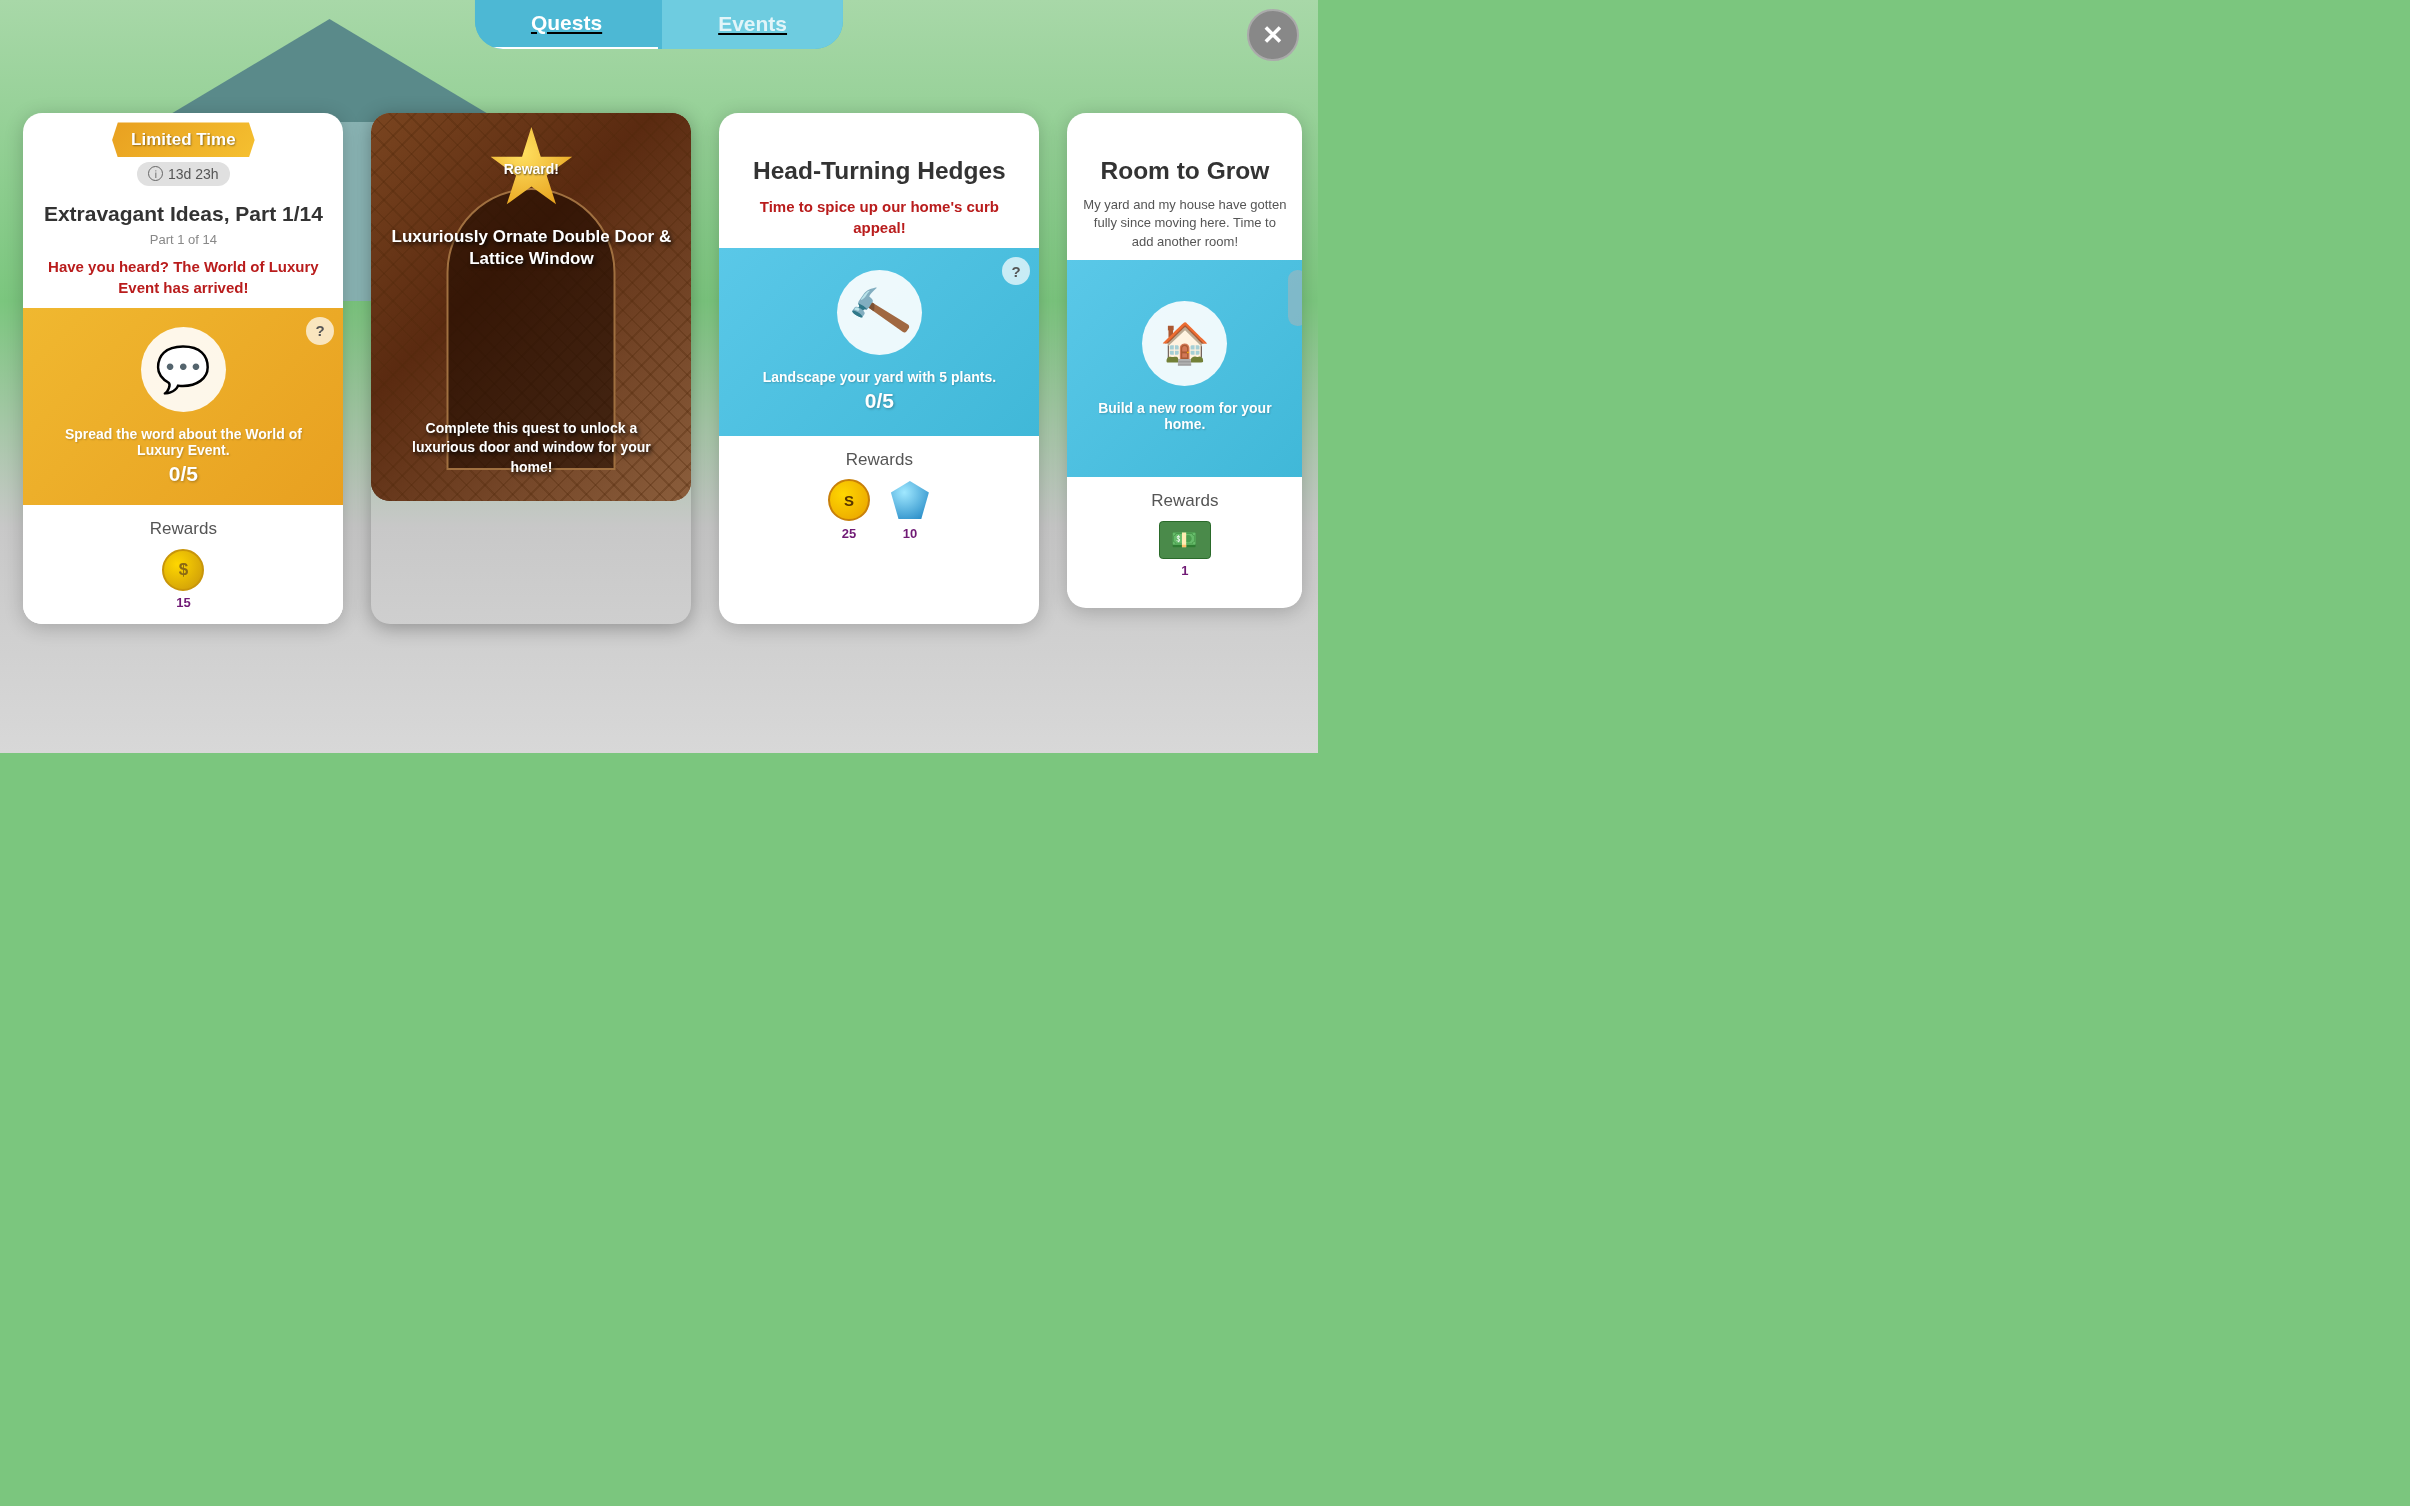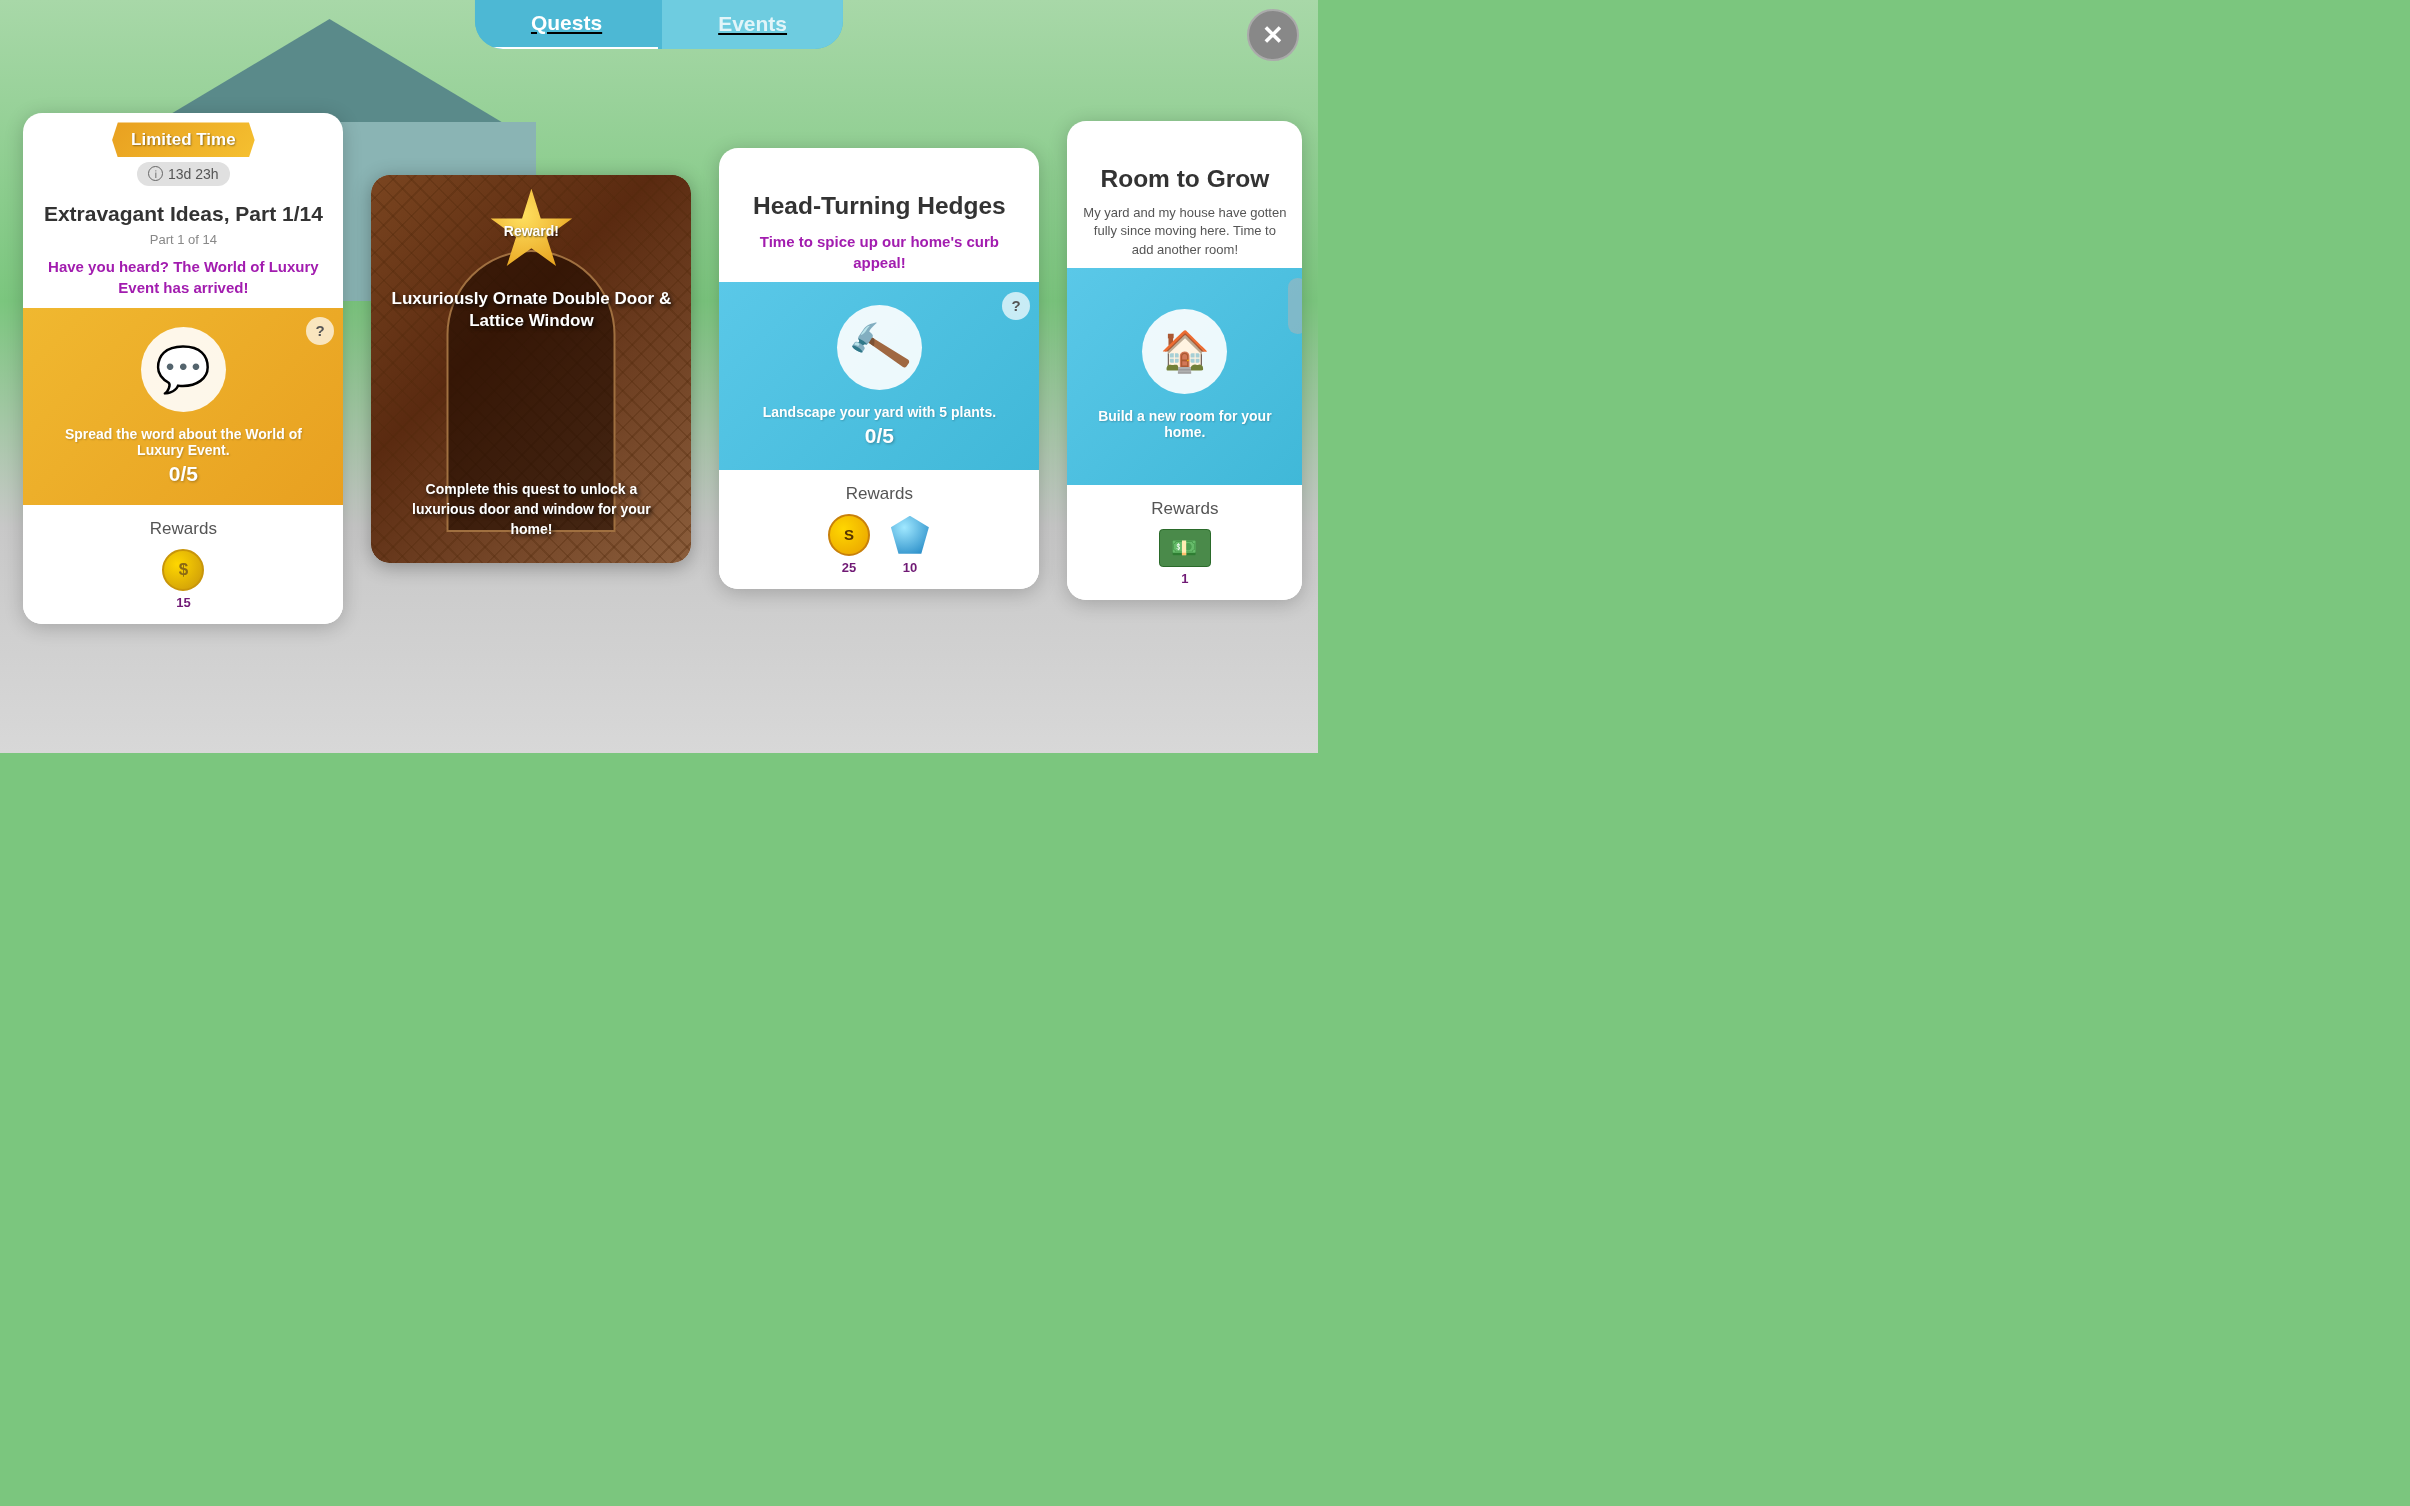--- a/index.html
+++ b/index.html
@@ -98,21 +98,20 @@
     
     .cards-container {
       position: absolute;
       top: 113px;
       left: 0;
       right: 0;
       display: flex;
       gap: 0;
       padding: 0 9.4px;
       z-index: 5;
-      align-items: center;
     }
 
     
     .card {
       background: white;
       border-radius: 19px;
       overflow: hidden;
       flex: 0 0 320px;
       margin: 0 14px;
       box-shadow: 0 3.8px 19px rgba(0,0,0,0.2);
@@ -135,21 +134,21 @@
 
     .card-subtitle {
       font-size: 13px;
       color: #888;
       text-align: center;
       padding: 0 19px 4.7px;
     }
 
     .card-desc {
       font-size: 15px;
-      color: #a21caf;
+      color: #b91c1c;
       text-align: center;
       font-weight: bold;
       padding: 4.7px 19px 9.4px;
       line-height: 1.4;
     }
 
     
     .quest-action {
       background: linear-gradient(135deg, #f0b830, #e8a020);
       margin: 0;

